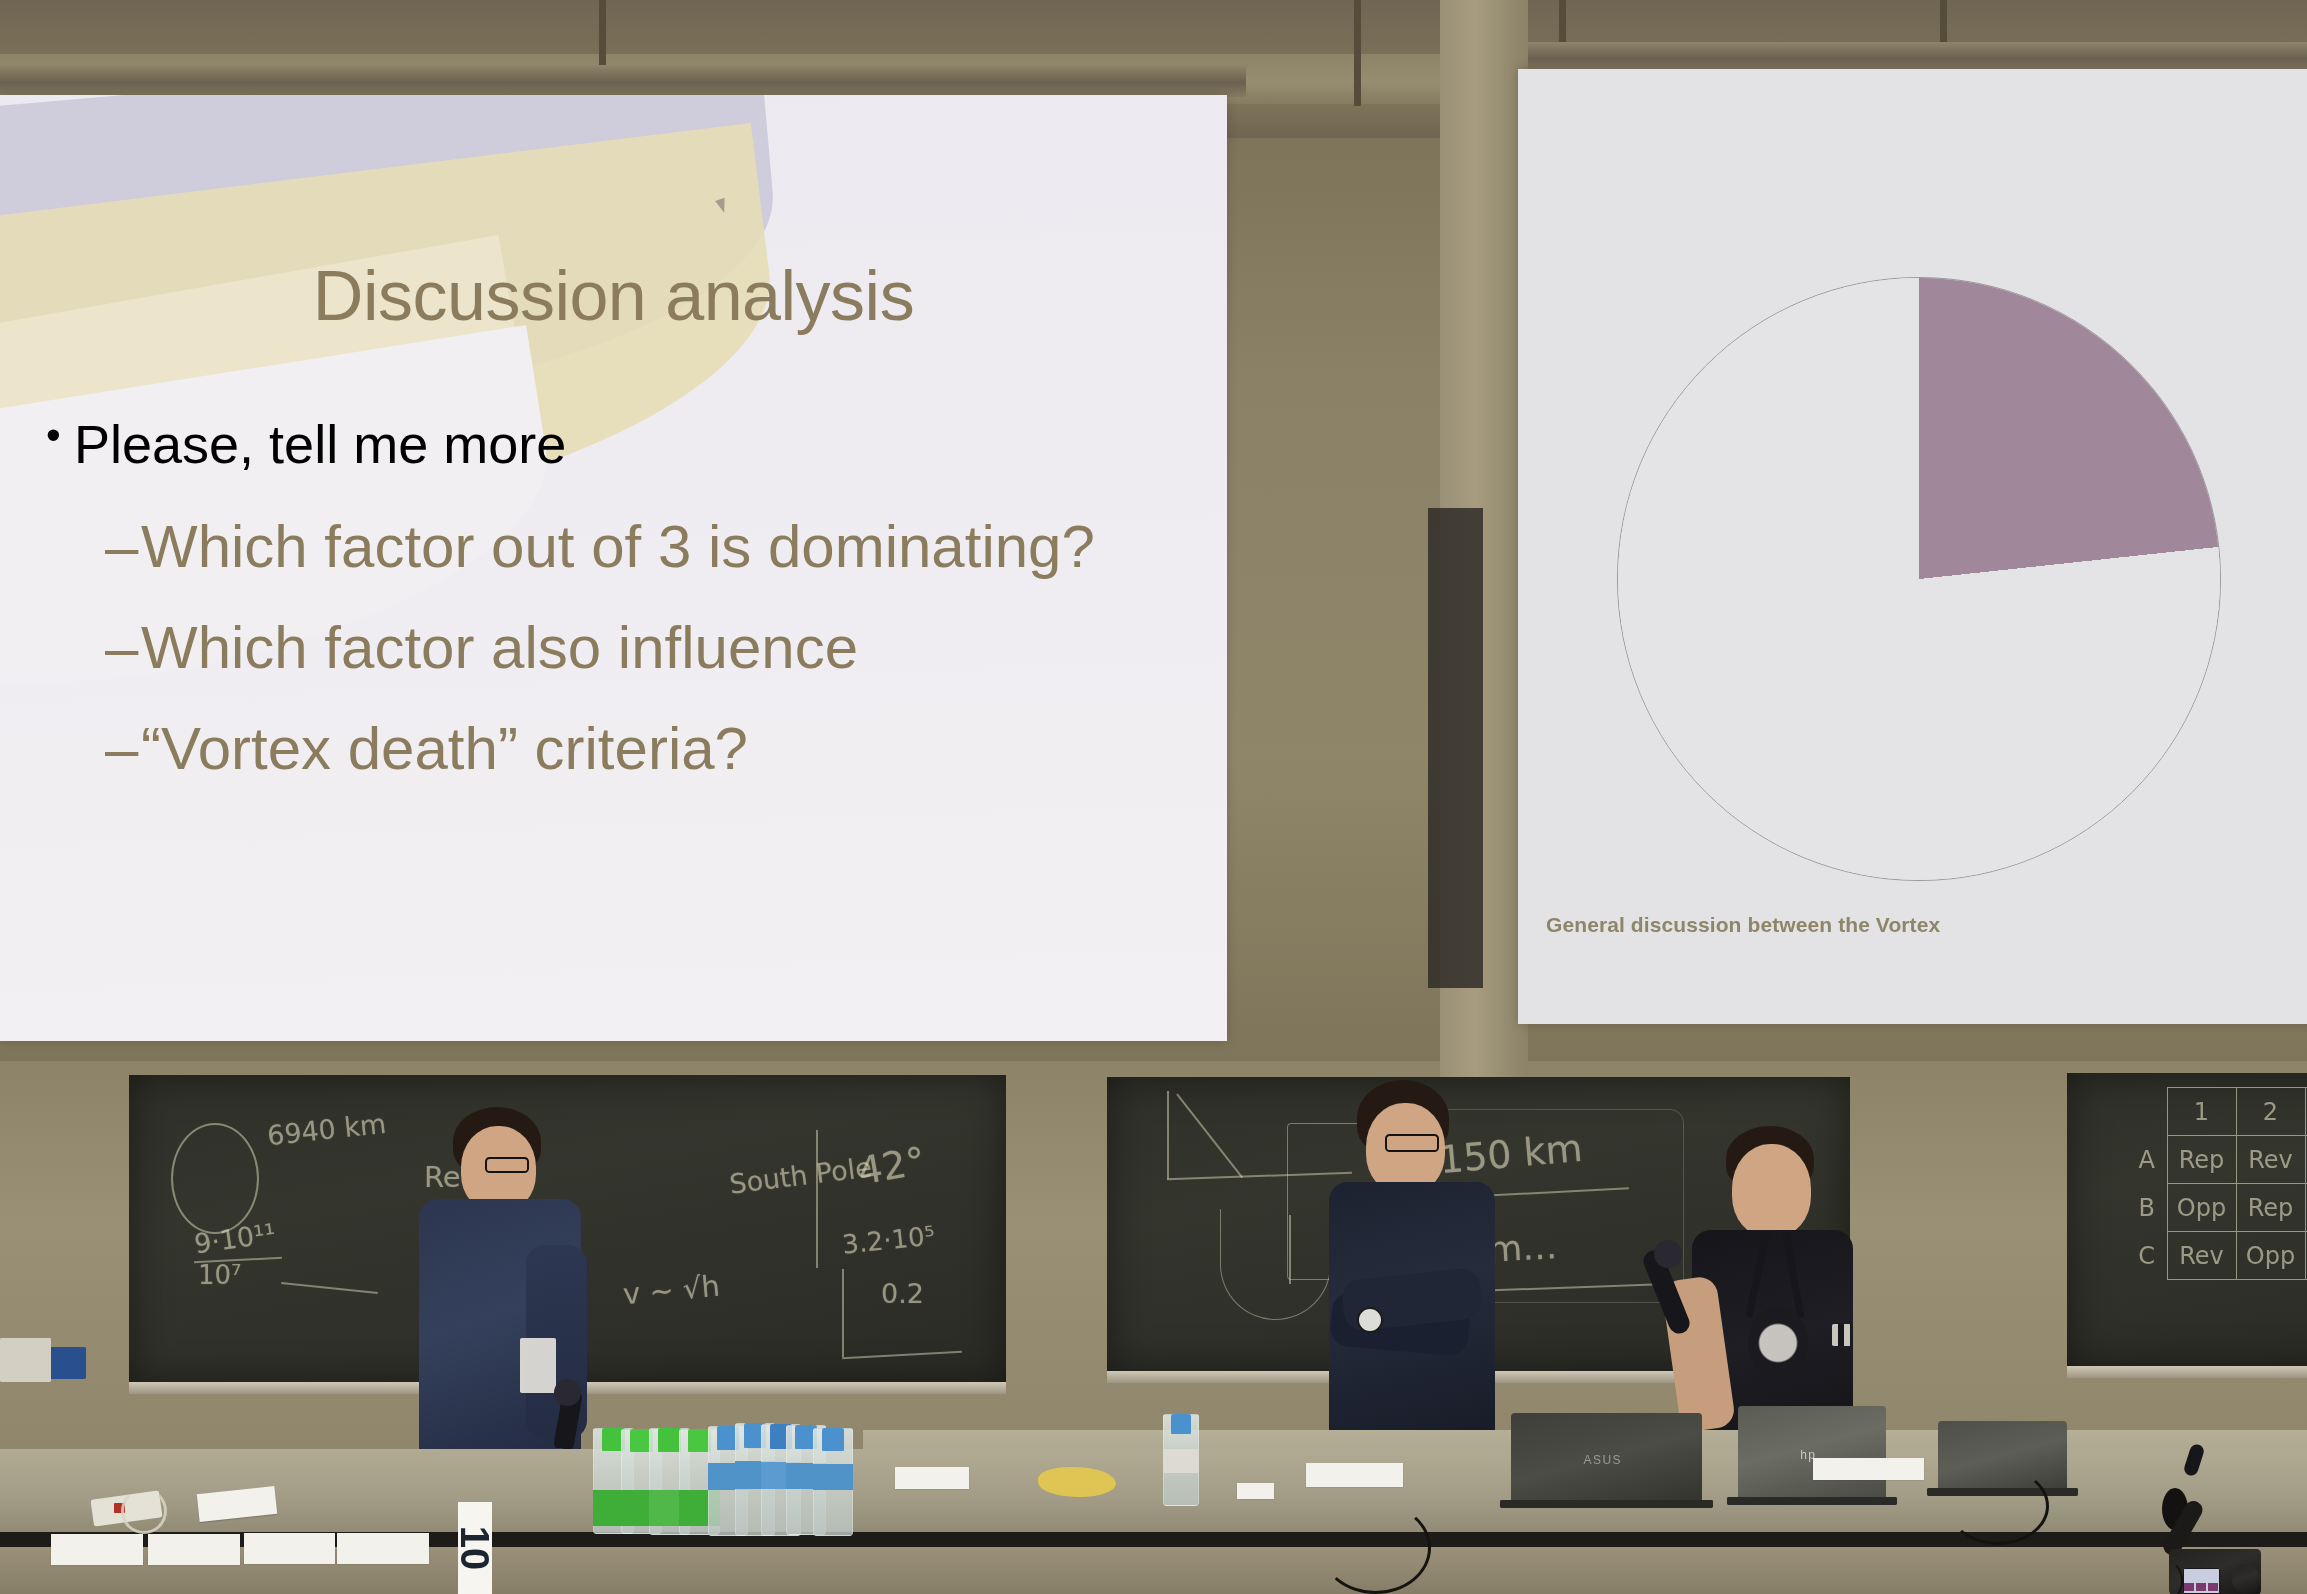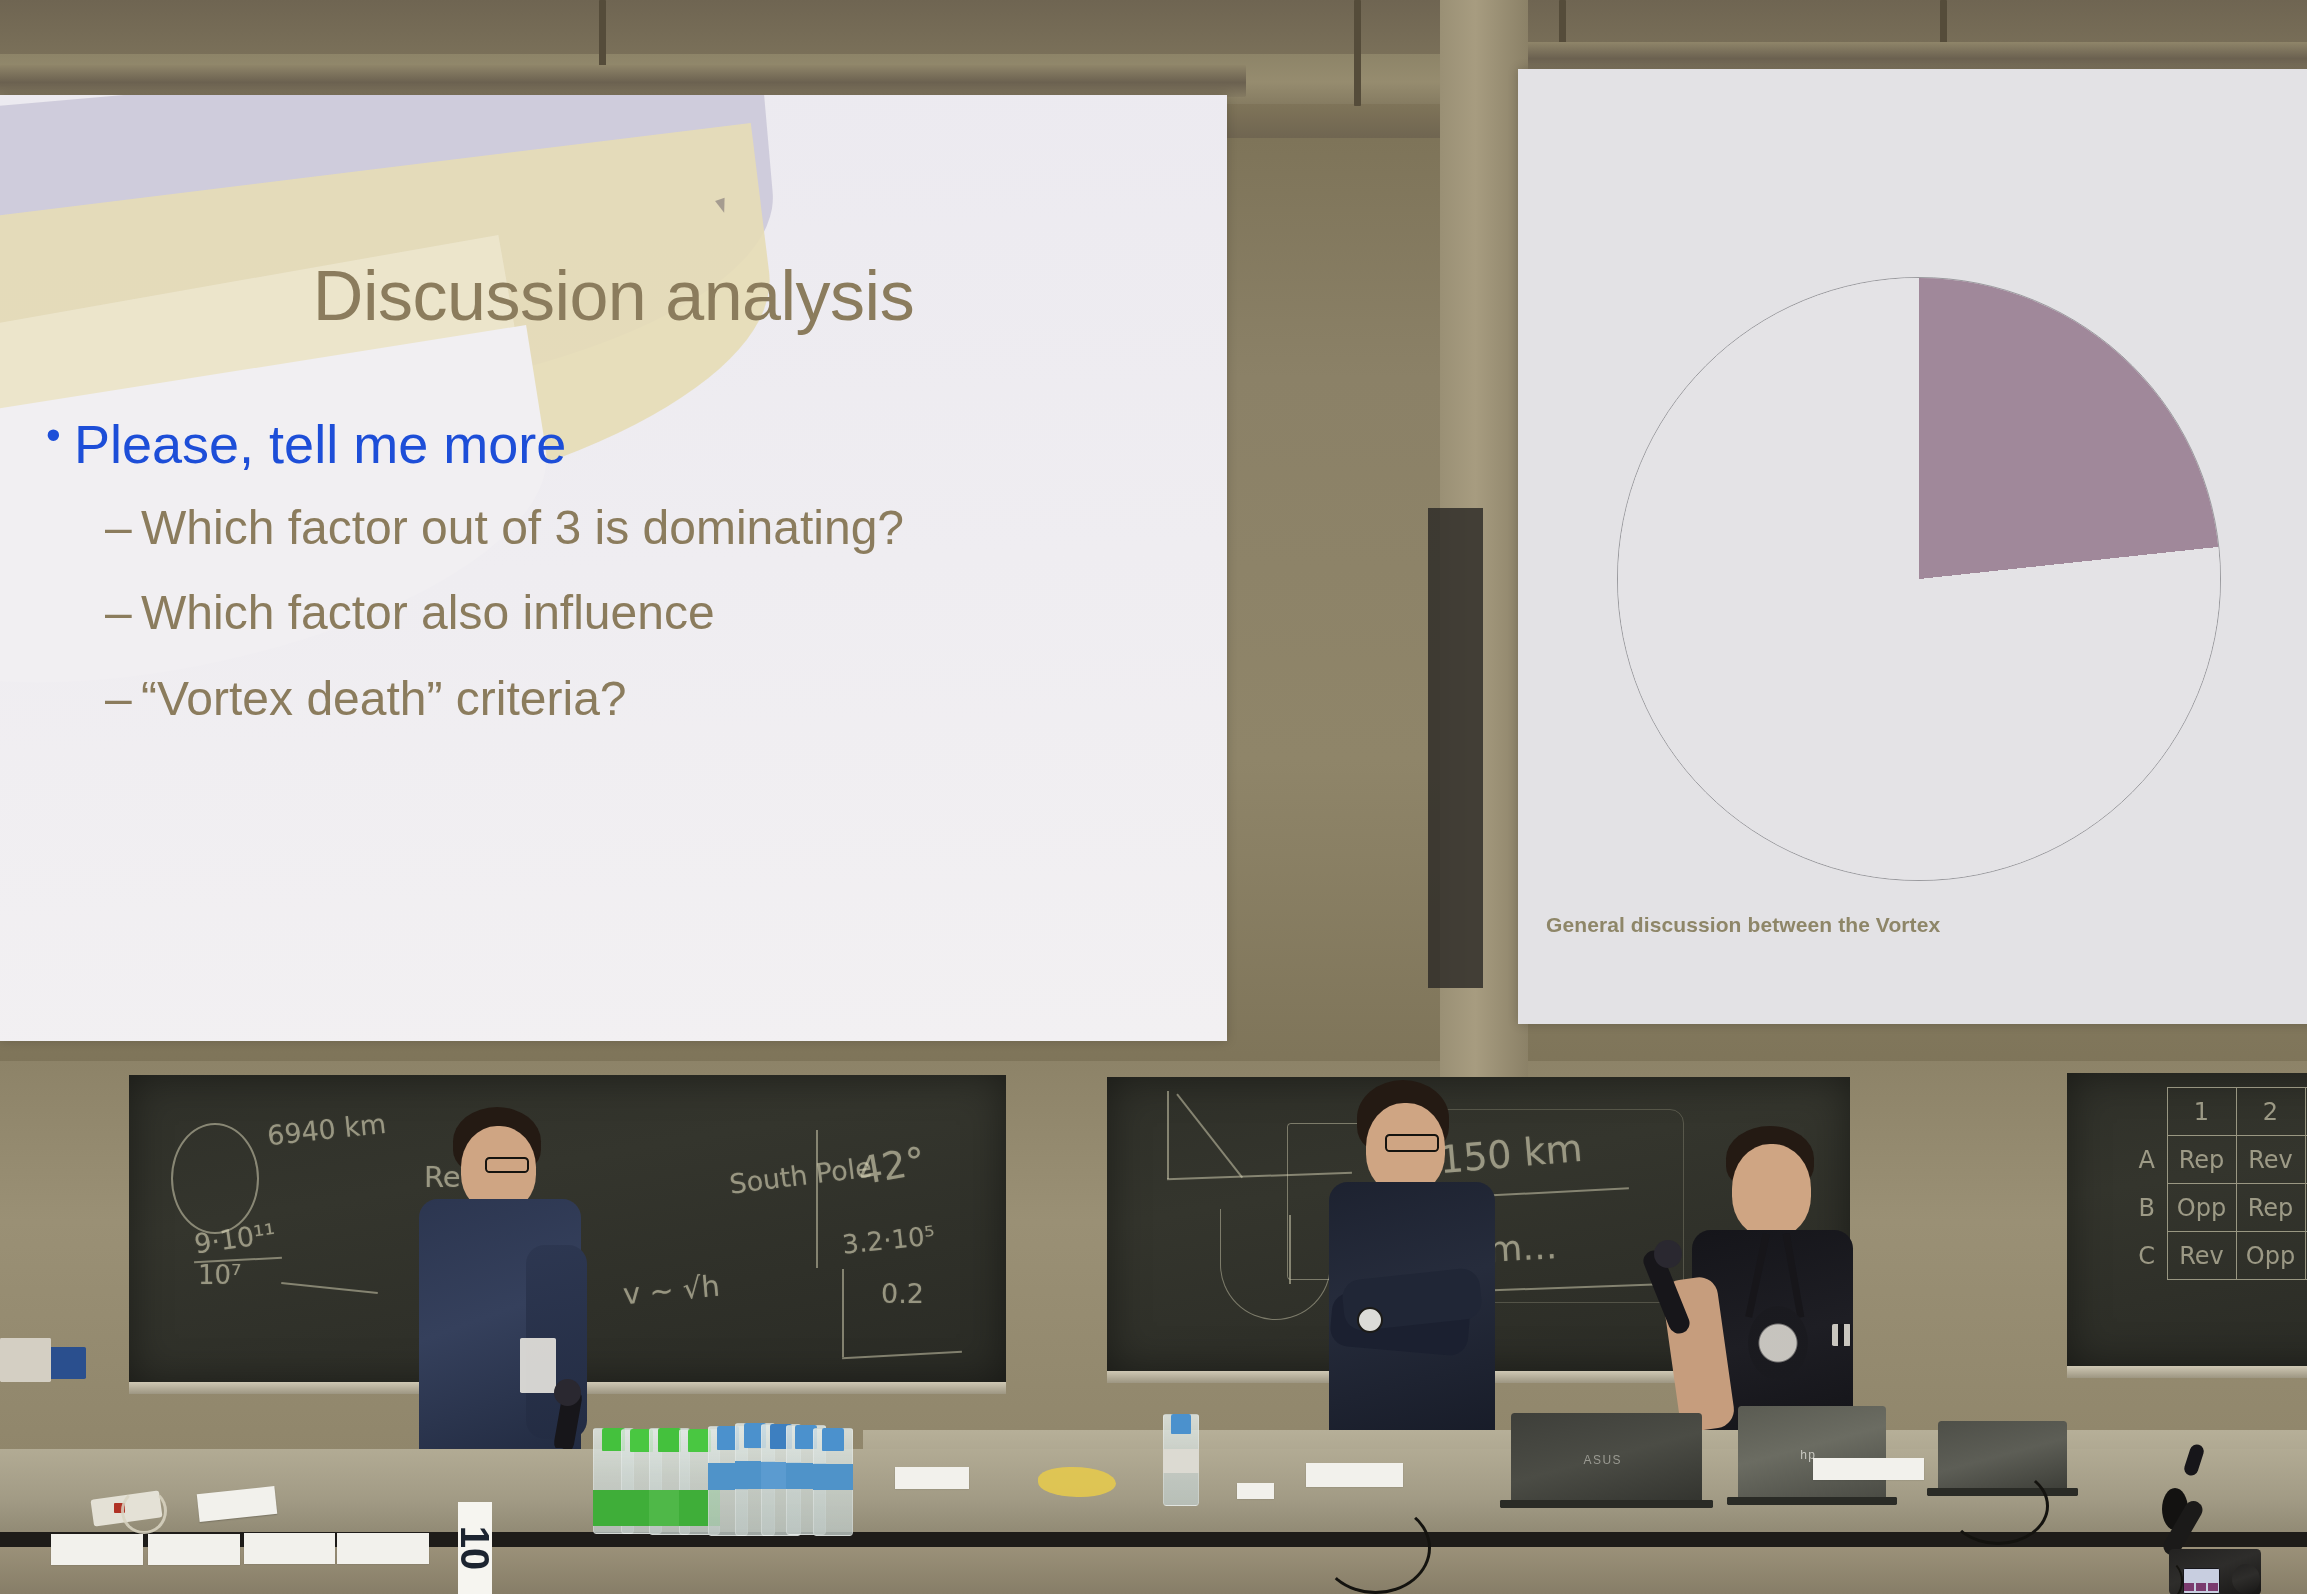--- a/index.html
+++ b/index.html
@@ -82,26 +82,26 @@
   .slide-title {
     position:absolute; left:0; top:161px; width:1227px;
     text-align:center;
     font-size:70px; font-weight:400;
     color:#8b7c5d;
     letter-spacing:-0.5px;
     font-family:"Liberation Sans", sans-serif;
   }
   .bullets { position:absolute; left:46px; top:318px; width:1154px; }
   .b1 {
-    font-size:54px; color:#1d4ed8; font-weight:400;
-    margin-bottom:22px; padding-left:28px; position:relative;
+    font-size:54px; color:#000000; font-weight:400;
+    margin-bottom:34px; padding-left:28px; position:relative;
   }
   .b1::before { content:"•"; position:absolute; left:0; top:-1.8px; font-size:42px; }
   .b2 {
-    font-size:48px; color:#8b7c5d; font-weight:400;
+    font-size:60px; color:#8b7c5d; font-weight:400;
     margin:0 0 24px 59px; padding-left:36px; position:relative; line-height:1.28;
   }
   .b2::before { content:"–"; position:absolute; left:0; top:0; }
   #screen-left .cursor {
     position:absolute; left:717px; top:104px;
     width:0; height:0;
     border-left:5px solid transparent;
     border-right:5px solid transparent;
     border-top:14px solid #9a9188;
     transform:rotate(-18deg);

